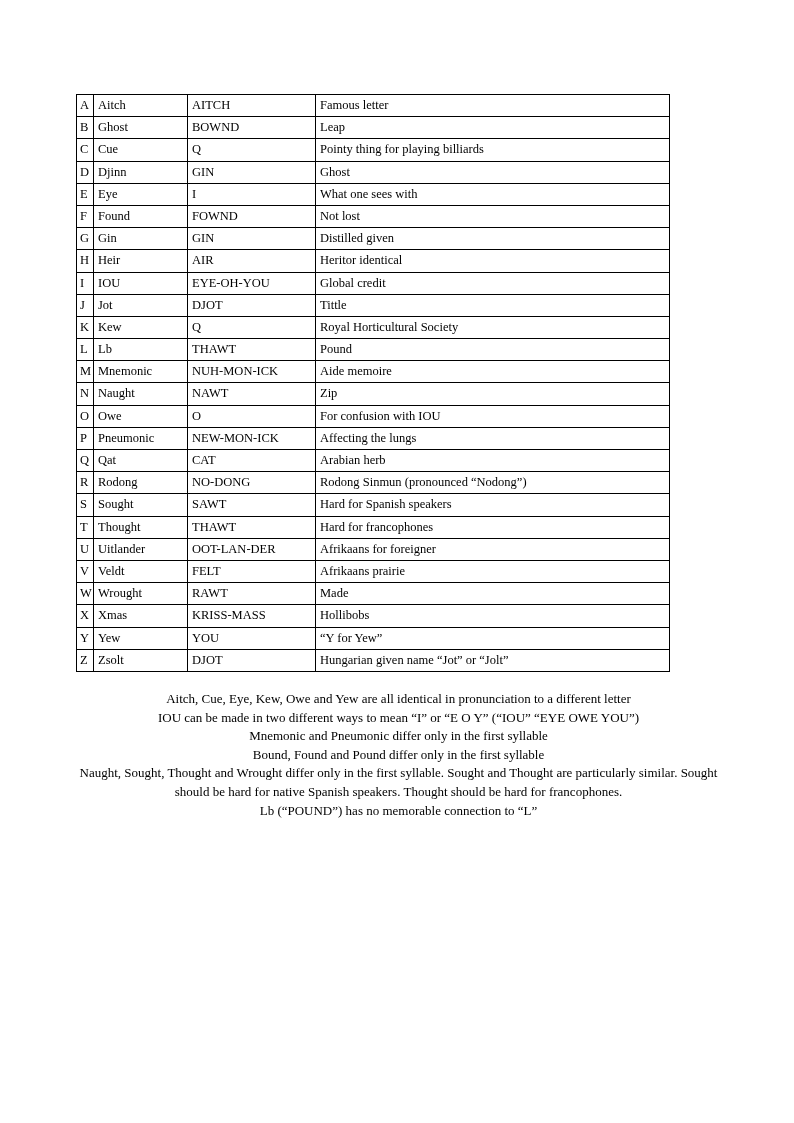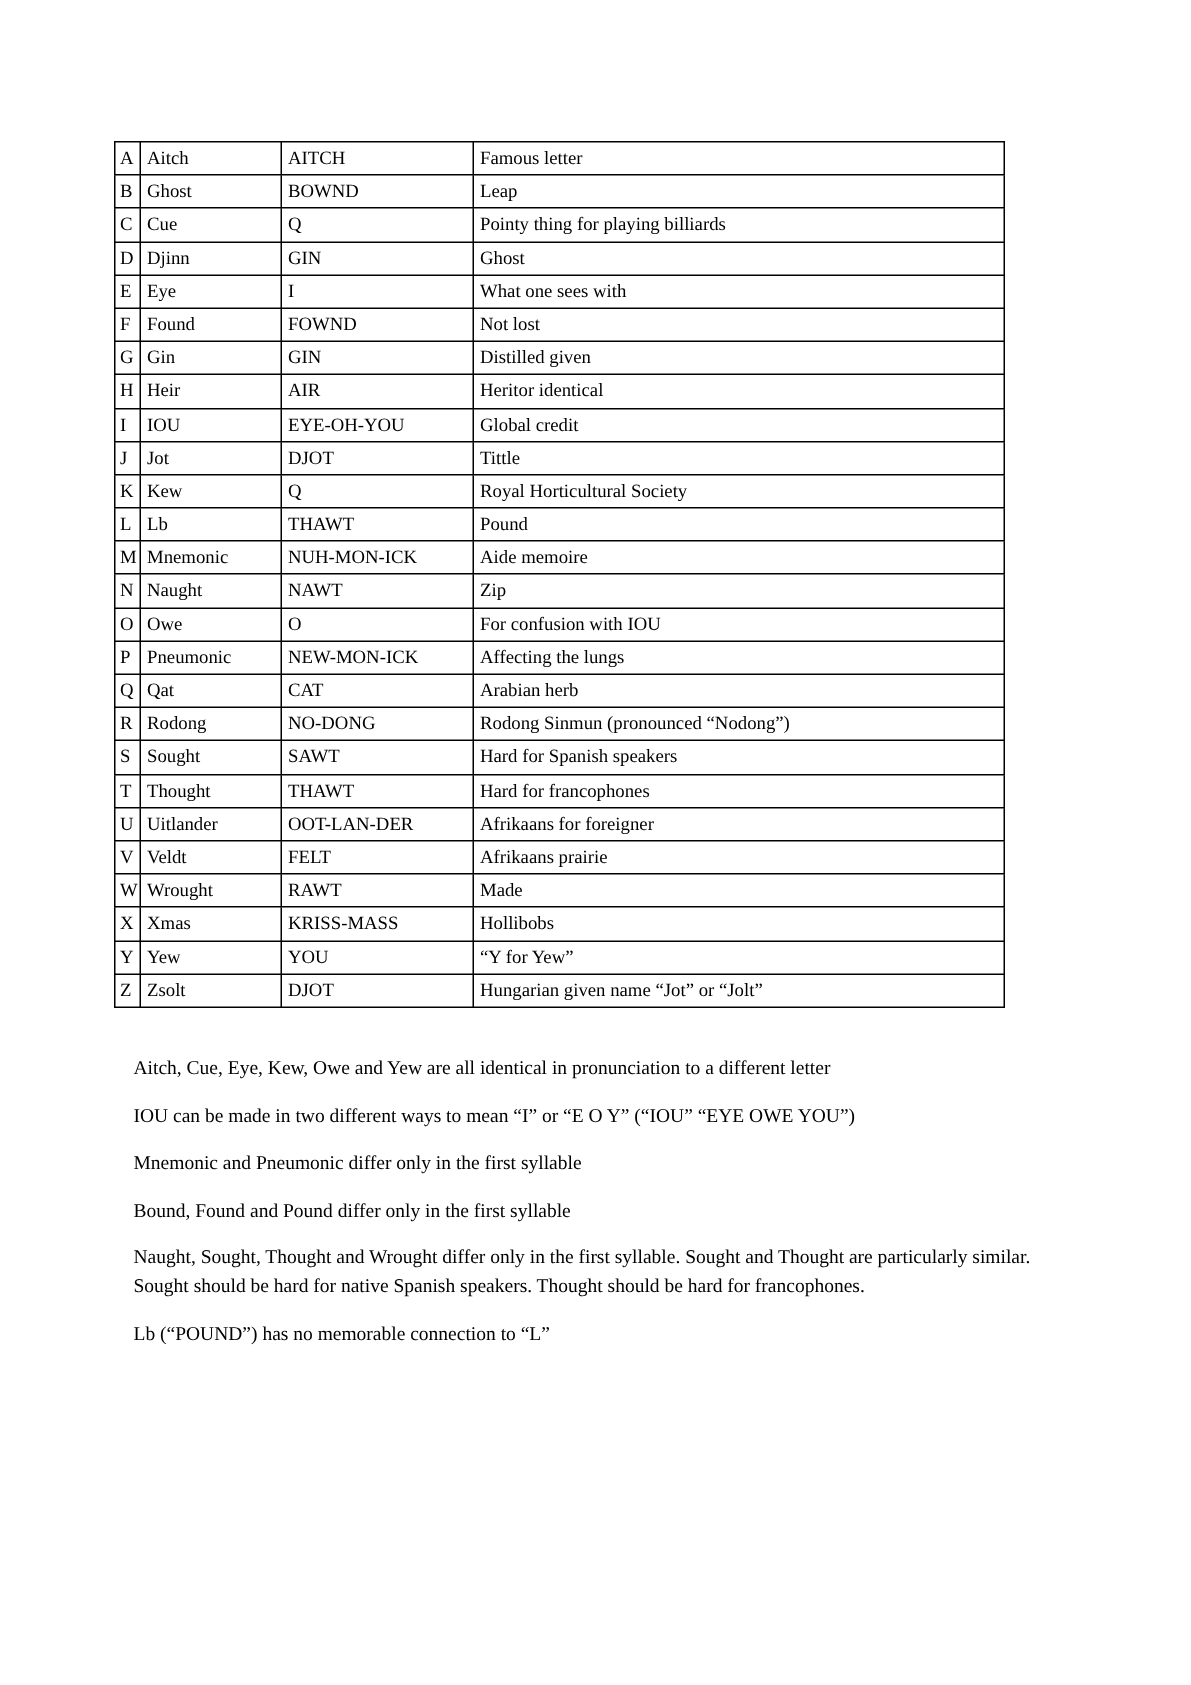--- a/index.html
+++ b/index.html
@@ -56,23 +56,23 @@
   
   #notes {
     position: absolute;
     left: 76px;
     top: 690px;
     width: 645px;
     font-size: 13px;
     line-height: 18.6px;
   }
   #notes .note-line {
-    margin: 13px;
+    margin: 0;
     padding: 0;
-    text-align: left;
+    text-align: center;
   }
 </style>
 </head>
 <body>
 
 <div id="page">
 
   <table id="letter-table">
     <colgroup>
       <col class="c-letter">

